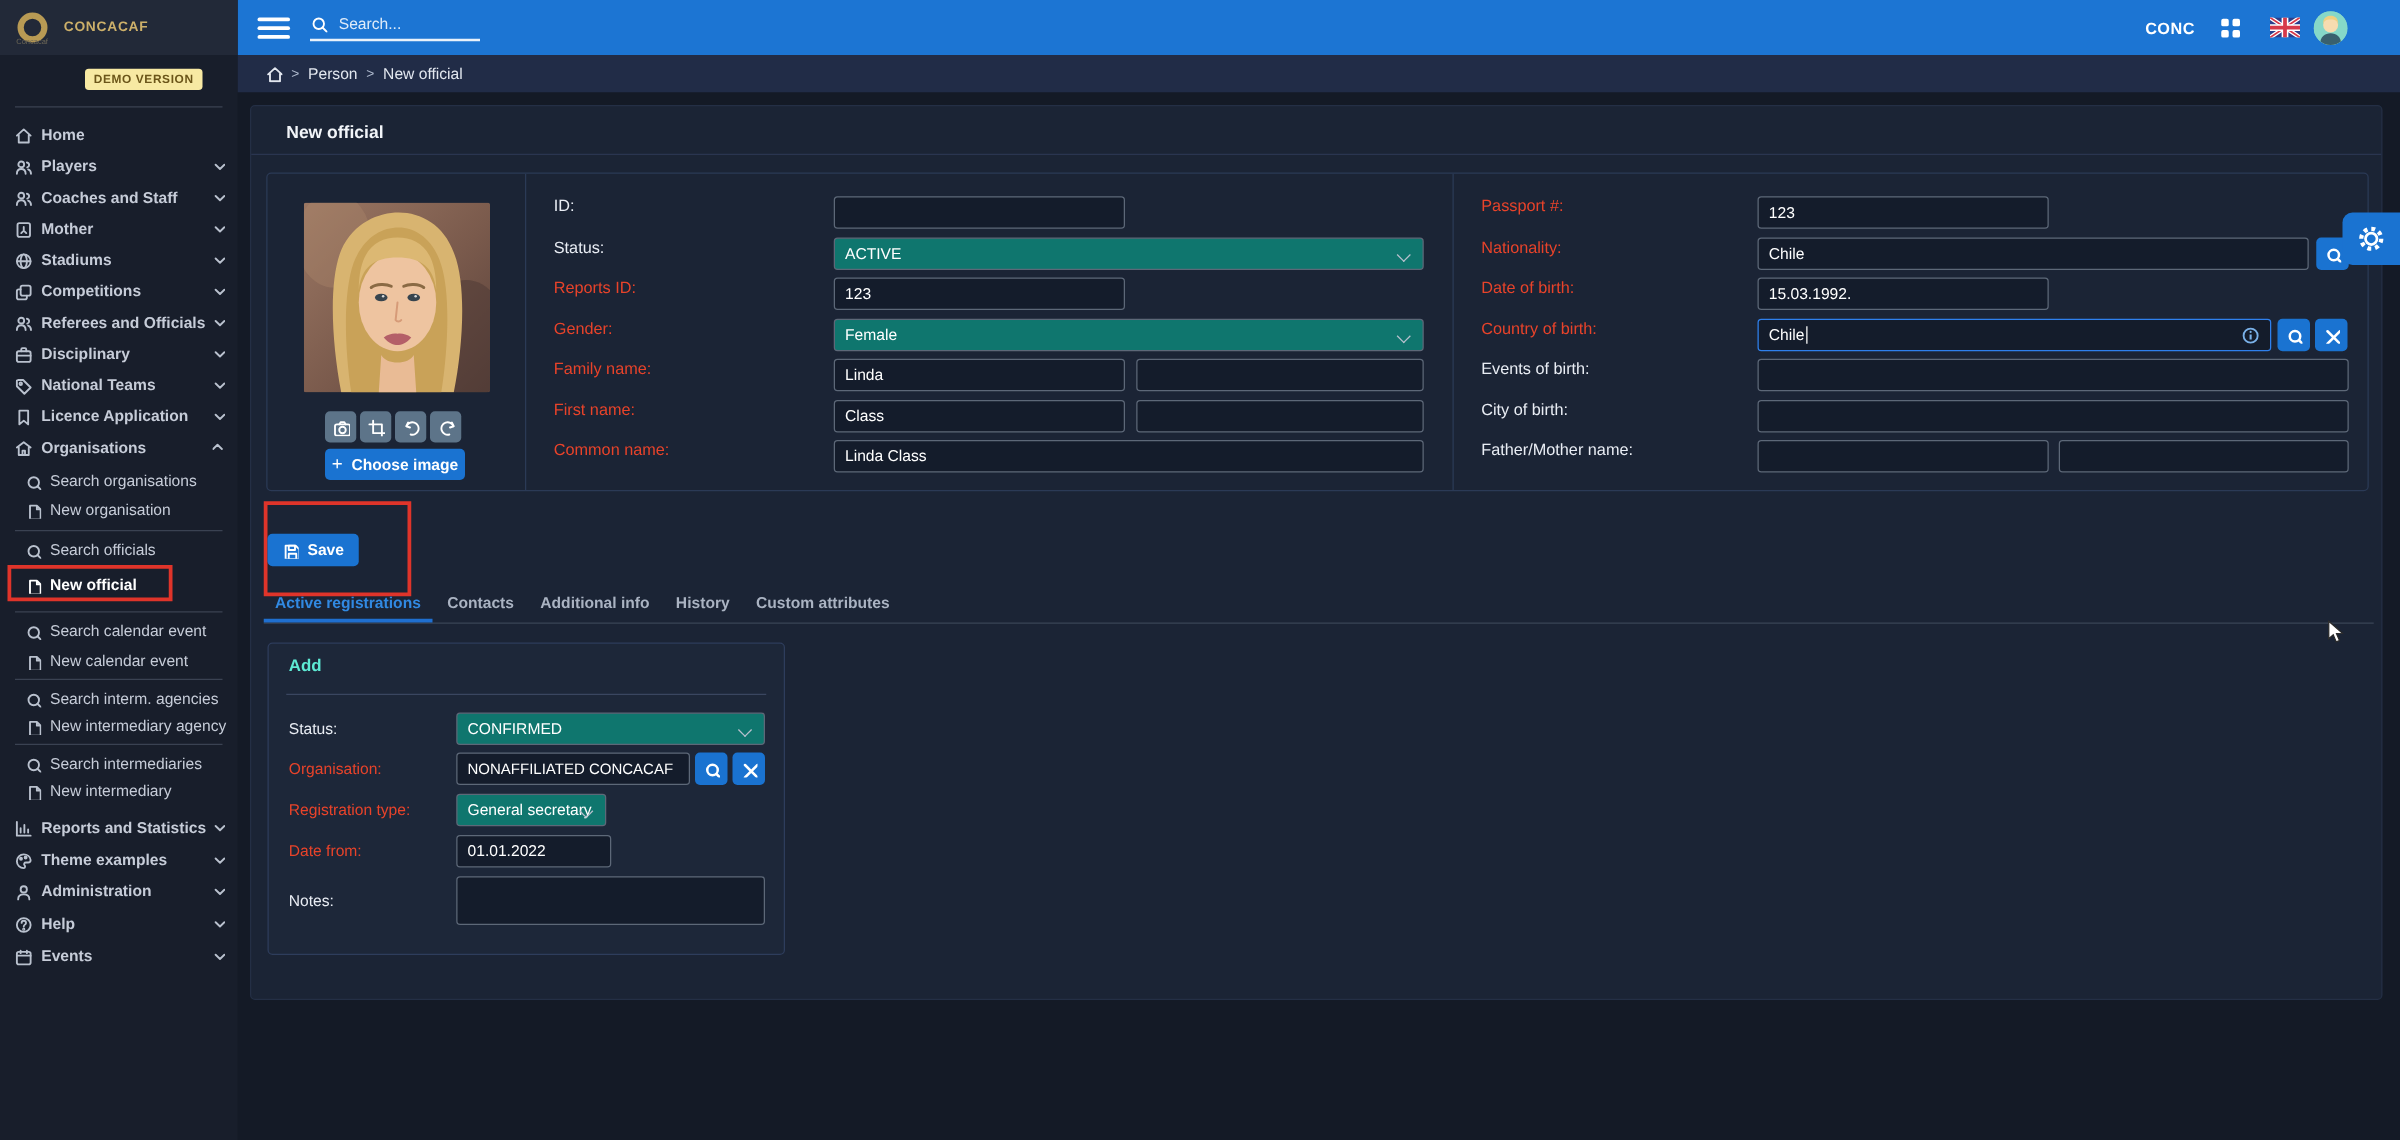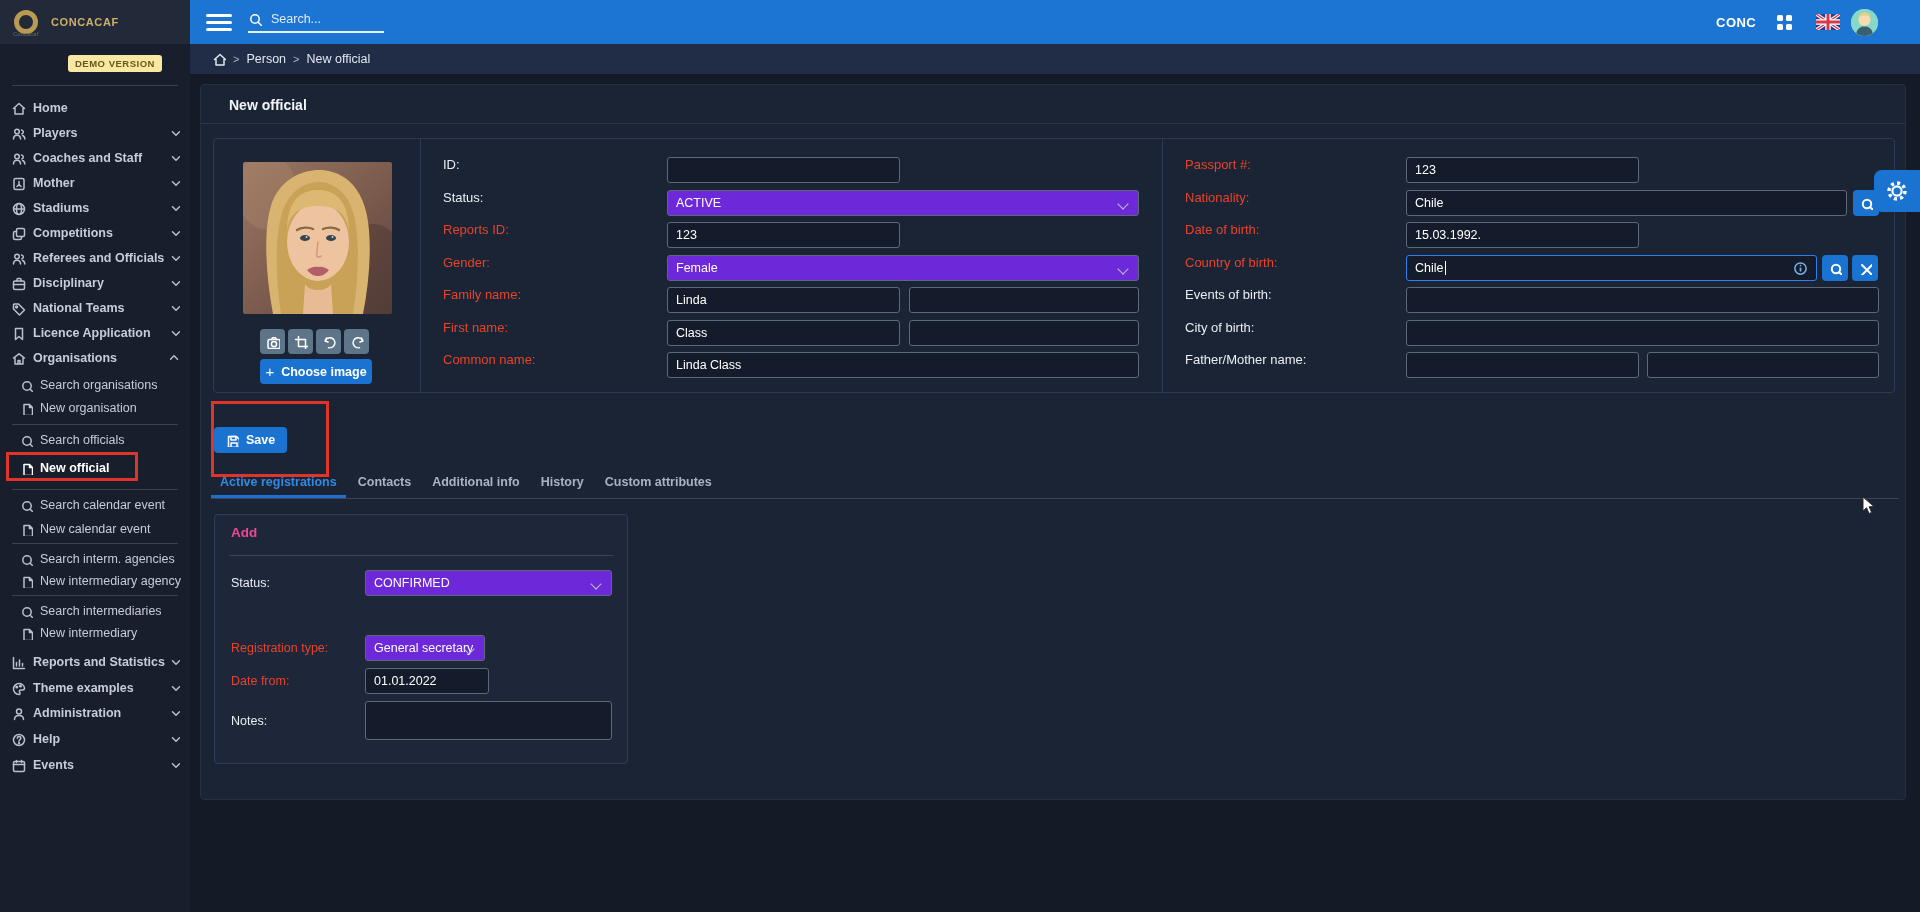--- a/index.html
+++ b/index.html
@@ -75,21 +75,21 @@
   .choose-btn{position:absolute;left:46px;top:220px;width:112px;height:25px;background:#1a73d1;
               border-radius:4px;color:#fff;font-size:12.5px;font-weight:bold;display:flex;
               align-items:center;justify-content:center;cursor:pointer;}
   .choose-btn .plus{font-size:15px;font-weight:normal;margin-right:7px;}
 
   .frow{position:absolute;height:26px;display:flex;}
   .flabel{font-size:13px;color:#e9edf4;white-space:nowrap;}
   .flabel.req{color:#e8432a;}
   .inp{height:26px;background:#141c2b;border:1px solid #5d6878;border-radius:3px;color:#fff;
        font-size:12.5px;padding:0 8px;font-family:inherit;outline:none;}
-  .sel{height:26px;background:#6d28d9;border:1px solid #5d6878;border-radius:3px;color:#fff;
+  .sel{height:26px;background:#0f766e;border:1px solid #5d6878;border-radius:3px;color:#fff;
        font-size:12.5px;padding:0 8px;display:flex;align-items:center;position:relative;cursor:pointer;}
   .sel::after{content:"";position:absolute;right:11px;top:9px;width:7px;height:7px;
               border-right:1.6px solid #b9c1ce;border-bottom:1.6px solid #b9c1ce;transform:rotate(45deg);}
   .inp-div{height:26px;background:#141c2b;border:1px solid #5d6878;border-radius:3px;color:#fff;
            font-size:12.5px;padding:0 8px;display:flex;align-items:center;position:relative;}
   .inp-div.focused{border:1px solid #2f80ed;}
   .caret{width:1px;height:14px;background:#fff;margin-left:1px;}
   .mini-btn{width:26px;height:26px;background:#1a73d1;border-radius:4px;display:flex;
             align-items:center;justify-content:center;cursor:pointer;flex:0 0 auto;}
   .mini-btn svg{width:13px;height:13px;stroke:#fff;stroke-width:2;}
@@ -102,21 +102,21 @@
   .save-btn svg{width:13px;height:13px;stroke:#fff;}
 
   .tabstrip{position:absolute;left:10px;top:384px;width:1688px;height:30px;
             border-bottom:1px solid #3a4456;display:flex;align-items:flex-end;}
   .tab{font-size:12.5px;font-weight:bold;color:#aab3c2;padding:0 9px 9px 9px;margin-right:3px;
        cursor:pointer;white-space:nowrap;}
   .tab.active{color:#3189e2;border-bottom:3px solid #1f6fd0;padding-bottom:6px;}
 
   .add-panel{position:absolute;left:13px;top:429px;width:414px;height:250px;background:#1d2739;
              border:1px solid #2e3d5c;border-radius:4px;}
-  .ap-title{position:absolute;left:16px;top:10px;font-size:13.5px;font-weight:bold;color:#ec4899;}
+  .ap-title{position:absolute;left:16px;top:10px;font-size:13.5px;font-weight:bold;color:#5eead4;}
   .ap-div{position:absolute;left:14px;right:14px;top:40px;border-top:1px solid #3a4660;}
   .ap-row{position:absolute;left:0;width:100%;height:26px;display:flex;align-items:center;}
   .ap-label{position:absolute;left:16px;font-size:12.5px;}
 
   .gear-fab{position:absolute;right:0;top:170px;width:46px;height:42px;background:#1a73d1;
             border-radius:8px 0 0 8px;display:flex;align-items:center;justify-content:center;
             cursor:pointer;z-index:9;}
   .gear-fab svg{width:24px;height:24px;}
 
   .cursor{position:absolute;left:1862px;top:496px;z-index:20;pointer-events:none;}
@@ -664,20 +664,34 @@
 
       <div class="add-panel">
         <div class="ap-title">Add</div>
         <div class="ap-div"></div>
         <div class="ap-row" style="top:55px">
           <span class="ap-label">Status:</span>
           <div class="sel" style="position:absolute;left:150px;width:247px">
               <span>CONFIRMED</span>
             </div>
         </div>
+        <div class="ap-row" style="top:87px">
+          <span class="ap-label req flabel" style="position:absolute">Organisation:</span>
+          <input class="inp" style="position: absolute; left: 150px; width: 187px; font-size: 12px;" value="NONAFFILIATED CONCACAF">
+          <div class="mini-btn" style="position:absolute;left:341px">
+              <svg class="ic">
+                <use href="#i-search"></use>
+              </svg>
+            </div>
+          <div class="mini-btn" style="position:absolute;left:371px">
+              <svg class="ic">
+                <use href="#i-x"></use>
+              </svg>
+            </div>
+        </div>
         <div class="ap-row" style="top:120px">
           <span class="ap-label req flabel" style="position:absolute">Registration type:</span>
           <div class="sel" style="position:absolute;left:150px;width:120px">
               <span>General secretary</span>
             </div>
         </div>
         <div class="ap-row" style="top:153px">
           <span class="ap-label req flabel" style="position:absolute">Date from:</span>
           <input class="inp" style="position: absolute; left: 150px; width: 124px;" value="01.01.2022">
         </div>

